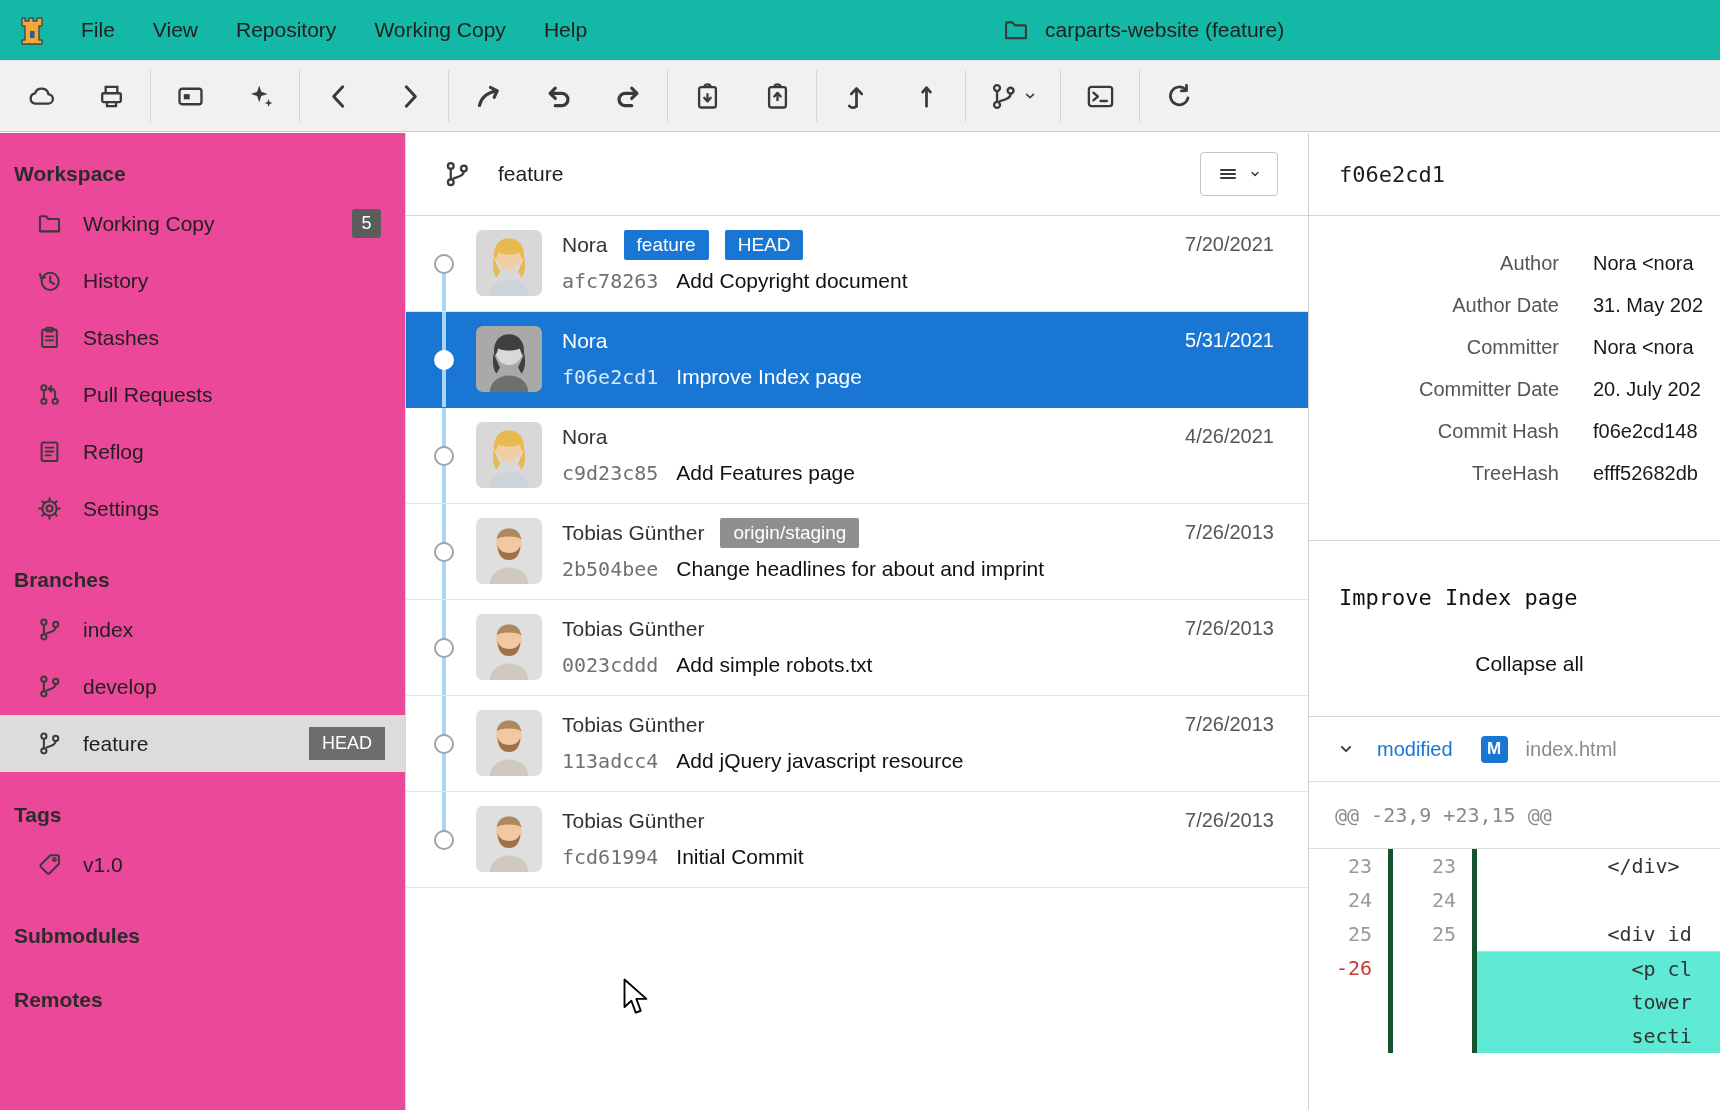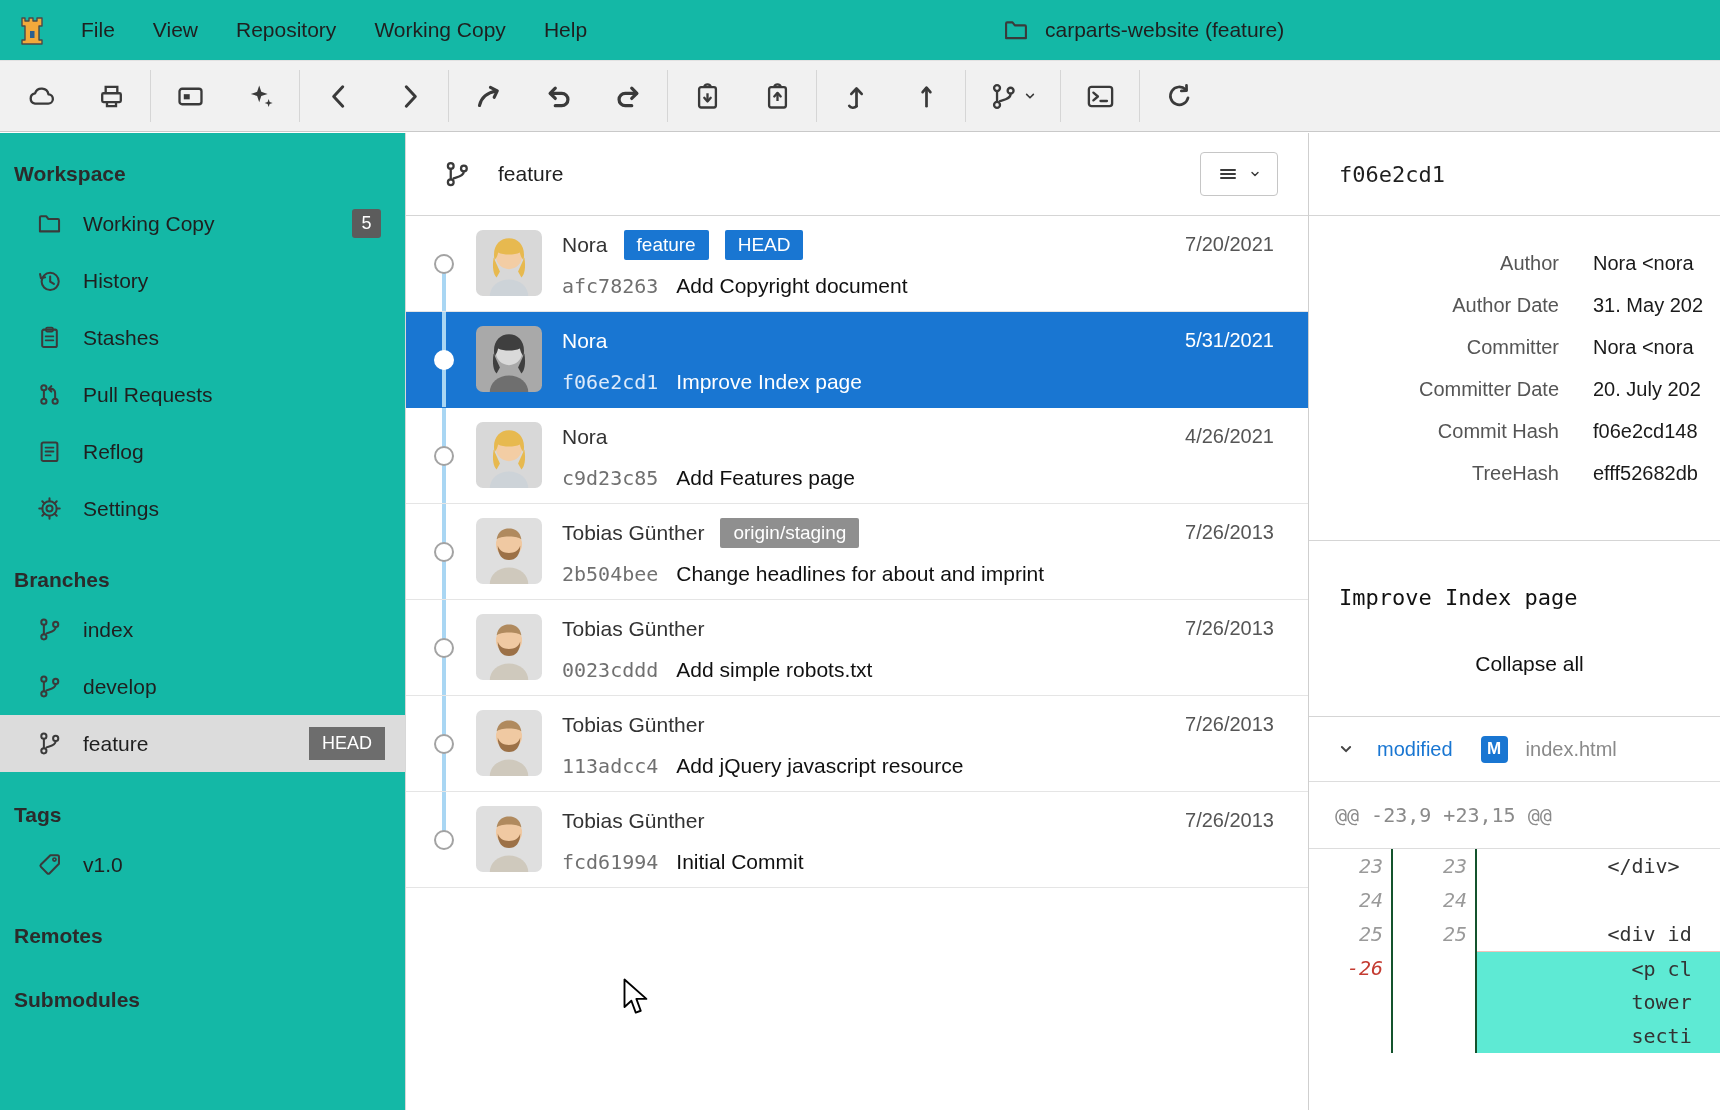--- a/index.html
+++ b/index.html
@@ -20,21 +20,21 @@
            border-bottom:1px solid #c9c9c9;display:flex;align-items:center;padding-left:6px;box-sizing:border-box;}
   .tbtn{width:70px;height:56px;display:flex;align-items:center;justify-content:center;}
   .tbtn svg{width:31px;height:31px;}
   .tsep{width:1px;height:52px;background:#d6d6d6;margin:0 4px;}
   .branch-group{display:flex;align-items:center;width:86px;justify-content:center;gap:2px;}
 
   
   .main{position:absolute;top:133px;left:0;right:0;bottom:0;display:flex;}
 
   
-  .sidebar{width:406px;background:#14b8a6;border-right:1px solid #d8d8d8;box-sizing:border-box;
+  .sidebar{width:406px;background:#ec4899;border-right:1px solid #d8d8d8;box-sizing:border-box;
            padding-top:20px;flex-shrink:0;}
   .side-header{font-size:21px;font-weight:bold;color:#2b2b2b;padding-left:14px;height:42px;display:flex;align-items:center;}
   .side-header.gap{margin-top:22px;}
   .side-item{height:57px;display:flex;align-items:center;padding-left:36px;font-size:21px;position:relative;}
   .side-item svg{width:27px;height:27px;margin-right:20px;flex-shrink:0;}
   .side-item.selected{background:#dcdcdc;}
   .count-badge{position:absolute;right:24px;width:29px;height:29px;background:#5c5c5c;color:#fff;
                font-size:18px;display:flex;align-items:center;justify-content:center;border-radius:3px;}
   .head-badge{position:absolute;right:20px;background:#6d6d6d;color:#fff;font-size:18px;padding:6px 13px;}
 
@@ -55,21 +55,21 @@
   .commit-row.selected{background:#1976d2;border-bottom-color:#1976d2;}
   .commit-row.selected .gdot{border-color:#fff;background:#fff;}
   .avatar{width:66px;height:66px;margin:14px 20px 0 2px;flex-shrink:0;}
   .avatar svg{width:66px;height:66px;}
   .commit-text{padding-top:11px;min-width:0;}
   .cline1{display:flex;align-items:center;height:35px;}
   .author{font-size:21px;color:#333;text-align:right;}
   .badge{margin-left:16px;font-size:19px;color:#fff;padding:4px 13px;border-radius:2px;white-space:nowrap;}
   .badge.blue{background:#1976d2;}
   .badge.gray{background:#8f8f8f;}
-  .cline2{display:flex;align-items:flex-end;height:35px;margin-top:1px;}
+  .cline2{display:flex;align-items:flex-start;height:35px;margin-top:7px;}
   .hash{font-family:"DejaVu Sans Mono",monospace;font-size:20px;color:#707070;}
   .msg{font-size:21px;color:#111;margin-left:18px;white-space:nowrap;}
   .cdate{position:absolute;right:34px;top:17px;font-size:20px;color:#555;}
   .commit-row.selected .author,.commit-row.selected .cdate,.commit-row.selected .msg{color:#fff;}
   .commit-row.selected .hash{color:#ddeafa;}
 
   
   .right{width:412px;border-left:1px solid #cfcfcf;background:#fff;flex-shrink:0;box-sizing:border-box;
          display:flex;flex-direction:column;overflow:hidden;}
   .right-header{height:82px;border-bottom:1px solid #d5d5d5;display:flex;align-items:center;padding-left:30px;
@@ -83,22 +83,22 @@
   .collapse-all{margin-top:42px;font-size:21px;color:#111;text-align:center;}
   .file-row{height:64px;display:flex;align-items:center;padding-left:26px;border-bottom:1px solid #ddd;flex-shrink:0;}
   .file-row .chev{color:#444;}
   .file-status{color:#1976d2;font-size:20px;margin-left:20px;}
   .m-badge{width:27px;height:27px;background:#1976d2;color:#fff;border-radius:4px;display:flex;align-items:center;
            justify-content:center;font-size:17px;font-weight:bold;margin-left:28px;}
   .file-name{color:#8a8a8a;font-size:20px;margin-left:18px;}
   .hunk-row{height:66px;display:flex;align-items:center;padding-left:26px;border-bottom:1px solid #ddd;
             font-family:"DejaVu Sans Mono",monospace;font-size:20px;color:#8a8a8a;flex-shrink:0;}
   .diff-row{display:flex;height:34px;font-family:"DejaVu Sans Mono",monospace;font-size:20px;flex-shrink:0;}
-  .dnum{width:84px;box-sizing:border-box;border-right:2px solid #14532d;color:#9a9a9a;display:flex;align-items:center;
-        justify-content:flex-end;padding-right:8px;font-style:italic;}
+  .dnum{width:84px;box-sizing:border-box;border-right:5px solid #14532d;color:#9a9a9a;display:flex;align-items:center;
+        justify-content:flex-end;padding-right:16px;}
   .diff-row.del .dnum.oldn{color:#c43b31;}
   .dcode{flex:1;display:flex;align-items:center;white-space:pre;overflow:hidden;color:#333;padding-left:10px;}
   .diff-row.del .dcode{background:#5eead4;}
   .diff-row.del-first .dcode{border-top:1px solid #f2c3ba;}
 
   .cursor{position:absolute;left:622px;top:978px;z-index:50;}
 </style>
 </head>
 <body>
 
@@ -443,22 +443,22 @@
     <div class="side-header gap">Tags</div>
     <div class="side-item">
       <span class="icon">
           <svg viewBox="0 0 24 24" width="27" height="27">
             <use href="#s-tag"></use>
           </svg>
         </span>
       <span>v1.0</span>
     </div>
 
+    <div class="side-header gap">Submodules</div>
     <div class="side-header gap">Remotes</div>
-    <div class="side-header gap">Submodules</div>
   </div>
 
   <div class="center">
     <div class="center-header">
       <span class="icon">
           <svg width="30" height="30" viewBox="0 0 24 24">
             <use href="#s-branch"></use>
           </svg>
         </span>
       <span class="branch-label">feature</span>

